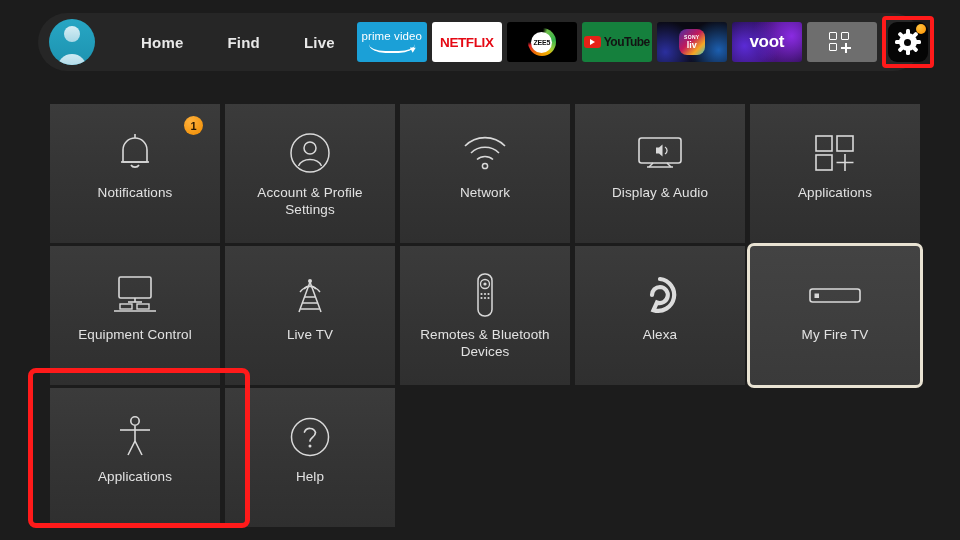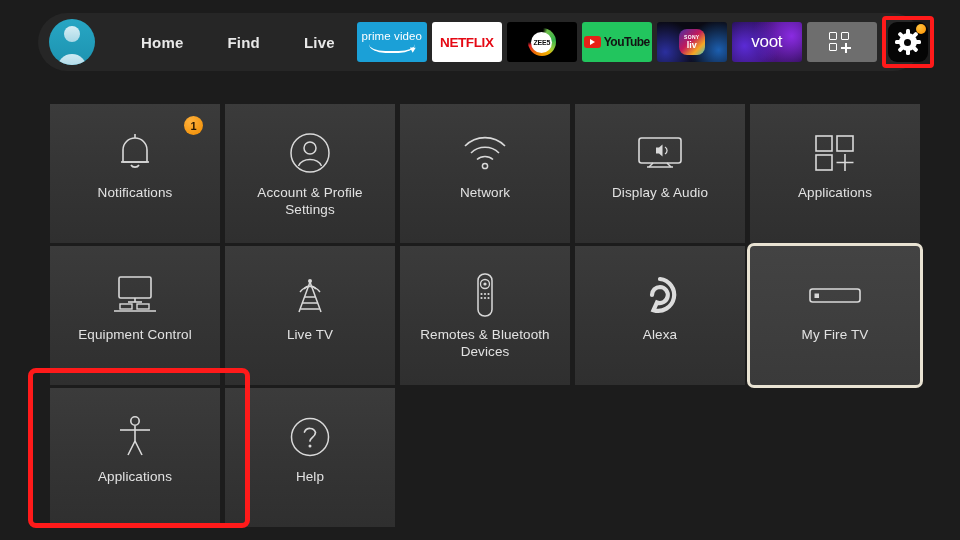--- a/index.html
+++ b/index.html
@@ -83,21 +83,21 @@
   }
   .zee-ring:after {
     content: ""; position: absolute; width: 21px; height: 21px;
     border-radius: 50%; background: #fff;
   }
   .zee-txt {
     position: relative; z-index: 2; color: #111;
     font-size: 7px; font-weight: bold; letter-spacing: -.2px;
   }
   
-  .tile-yt { background: #22c55e; gap: 3px; }
+  .tile-yt { background: #15803d; gap: 3px; }
   .yt-play {
     width: 17px; height: 12px; background: #e62117; border-radius: 3px;
     display: flex; align-items: center; justify-content: center;
   }
   .yt-play:after {
     content: ""; border-left: 5px solid #fff;
     border-top: 3.5px solid transparent; border-bottom: 3.5px solid transparent;
     margin-left: 1px;
   }
   .yt-txt { color: #131313; font-size: 12px; font-weight: bold; letter-spacing: -.5px; }
@@ -115,21 +115,21 @@
   }
   .sony-box .s1 { color:#fff; font-size:5px; font-weight:bold; letter-spacing:.3px; line-height:1; }
   .sony-box .s2 { color:#fff; font-size:9px; font-weight:bold; line-height:1; margin-top:1px; }
   
   .tile-voot {
     background:
       radial-gradient(circle at 18% 60%, #5b2bd6 0%, rgba(0,0,0,0) 55%),
       radial-gradient(circle at 85% 35%, #8a2be2 0%, rgba(0,0,0,0) 60%),
       linear-gradient(120deg,#1b0a3a,#3b0f6e 55%,#1a0836);
   }
-  .tile-voot span { color:#fff; font-size:17px; font-weight:normal; letter-spacing:-.3px; }
+  .tile-voot span { color:#fff; font-size:17px; font-weight:bold; letter-spacing:-.3px; }
   
   .tile-appsgrid { background: #6e6e6e; }
   .grid-ico { position: relative; width: 26px; height: 20px; }
   .grid-ico i {
     position: absolute; width: 8px; height: 8px;
     border: 1.6px solid #fff; border-radius: 1px;
   }
   .grid-ico i.a { left: 0; top: 0; }
   .grid-ico i.b { left: 12px; top: 0; }
   .grid-ico i.c { left: 0; top: 11px; }

